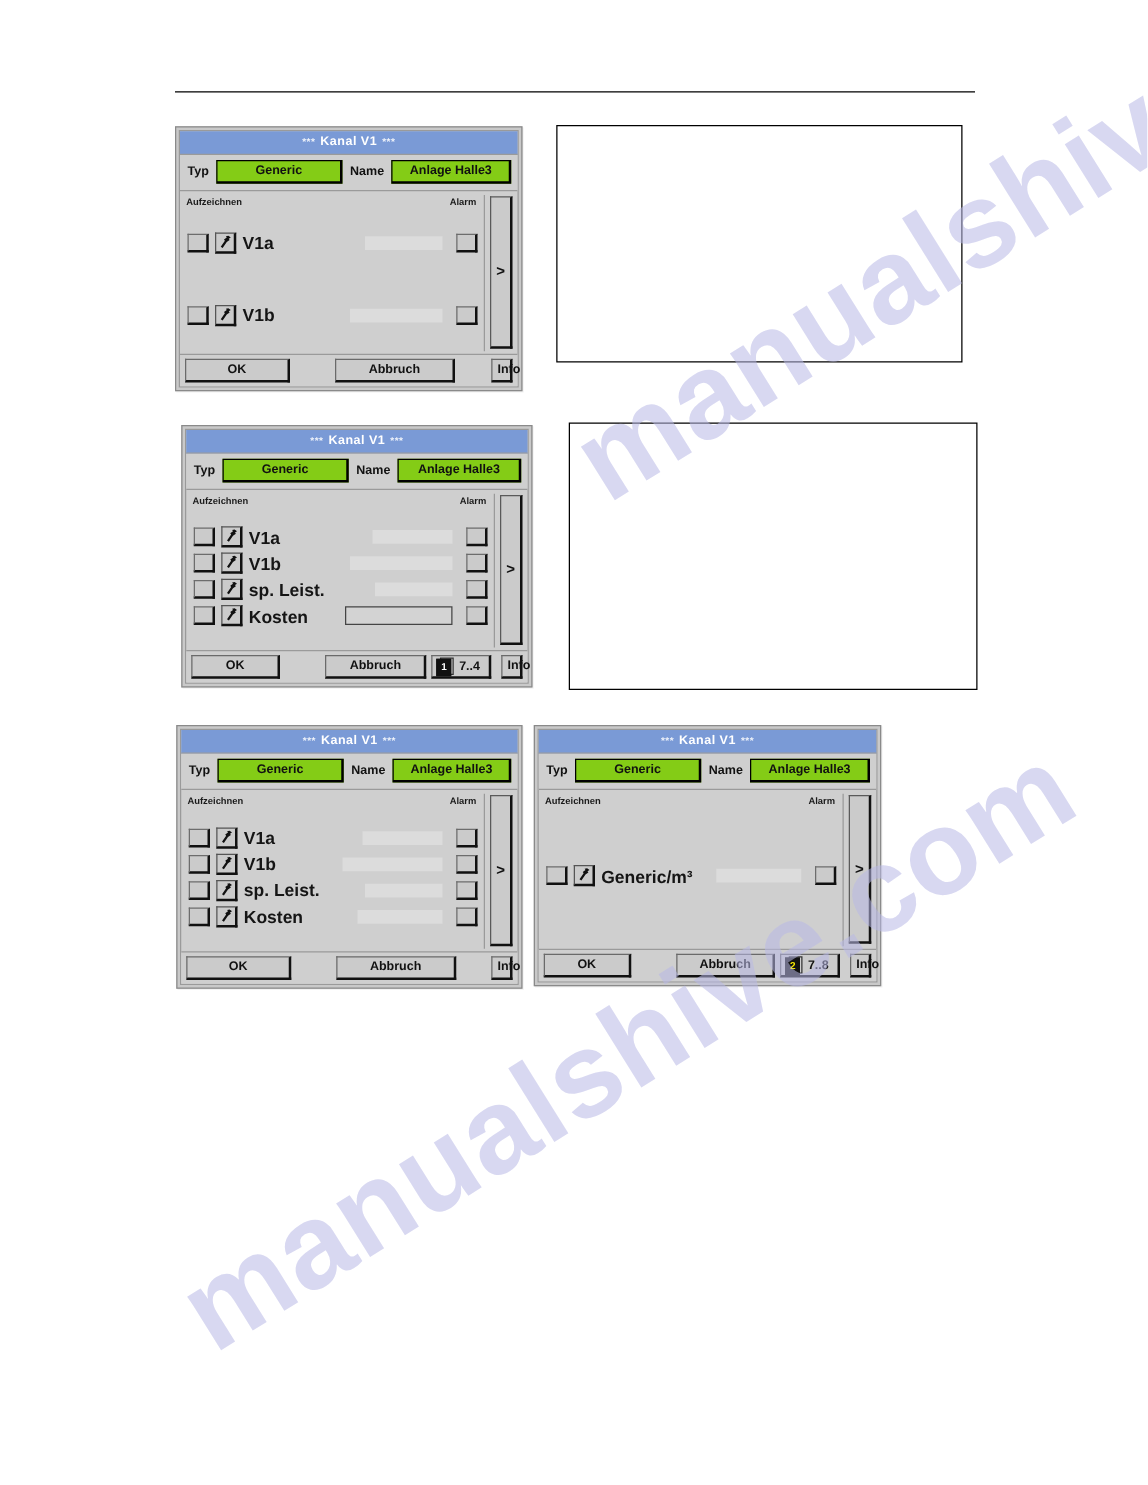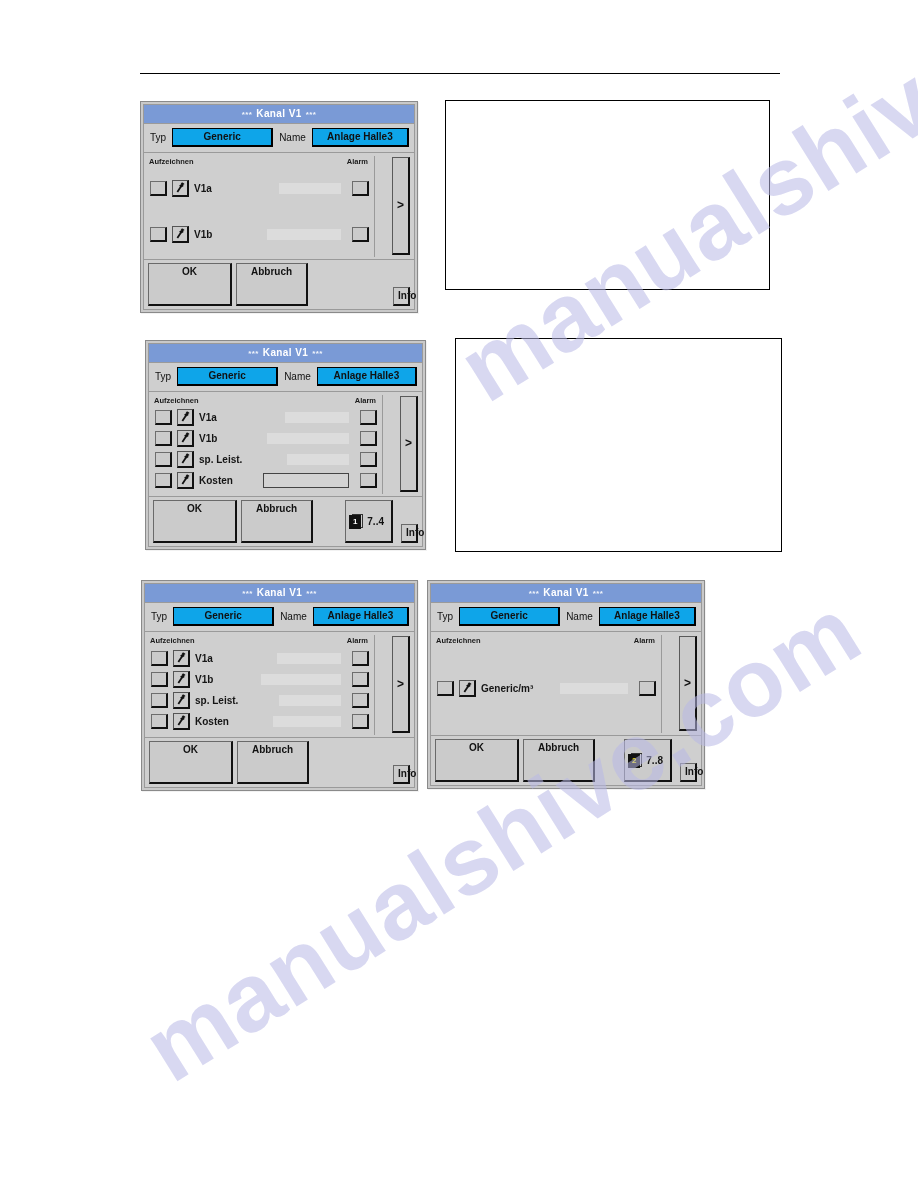--- a/index.html
+++ b/index.html
@@ -84,45 +84,45 @@
   .hdr-row {
     display: flex;
     align-items: center;
     gap: 6px;
     padding: 4px 5px 5px 6px;
     background: #cfcfcf;
     border-bottom: 1px solid #9a9a9a;
   }
   .hdr-label {
     font-size: 10px;
-    font-weight: normal;
+    font-weight: bold;
     color: #111;
     white-space: nowrap;
   }
   .field-btn {
-    background: #0ea5e9;
+    background: #84cc16;
     border: 1px solid #000;
     border-right-width: 2px;
     border-bottom-width: 2px;
     font-size: 10px;
     font-weight: bold;
     color: #111;
     text-align: center;
     padding: 2px 6px;
     white-space: nowrap;
     line-height: 1.15;
   }
   .field-name { flex: 1 1 auto; }
 
   
   .body {
     flex: 1 1 auto;
     display: flex;
     padding: 3px 3px 2px 4px;
-    gap: 16px;
+    gap: 3px;
     min-height: 0;
   }
   .body-left {
     flex: 1 1 auto;
     position: relative;
     display: flex;
     flex-direction: column;
     border-right: 1px solid #9a9a9a;
     padding-right: 3px;
     min-width: 0;
@@ -164,21 +164,21 @@
     background: #cbcbcb;
     border: 1px solid #555;
     border-right: 2px solid #111;
     border-bottom: 2px solid #111;
     box-sizing: border-box;
     flex: 0 0 auto;
     display: flex; align-items: center; justify-content: center;
   }
   .wrench-btn svg { display: block; }
   .row-label {
-    font-size: 10px;
+    font-size: 14px;
     font-weight: bold;
     color: #151515;
     white-space: nowrap;
     flex: 0 0 auto;
   }
   .valfield {
     height: 11px;
     background: #dcdcdc;
     flex: 0 0 auto;
     margin-left: auto;
@@ -237,22 +237,22 @@
     box-sizing: border-box;
     font-size: 10px;
     font-weight: bold;
     color: #111;
     text-align: center;
     padding: 2px 4px 2px 4px;
     white-space: nowrap;
     line-height: 1.2;
   }
   .btn-ok { width: 84px; }
-  .btn-cancel { width: 72px; }
-  .btn-info { width: 17px; margin-left: auto; margin-top: 24px; }
+  .btn-cancel { width: 96px; margin-left: 32px; }
+  .btn-info { width: 17px; margin-left: auto; }
   .footer-spacer { flex: 1 1 auto; }
 
   .pager {
     display: flex;
     align-items: center;
     gap: 4px;
     font-size: 10px;
     font-weight: bold;
     color: #111;
     background: #cbcbcb;

